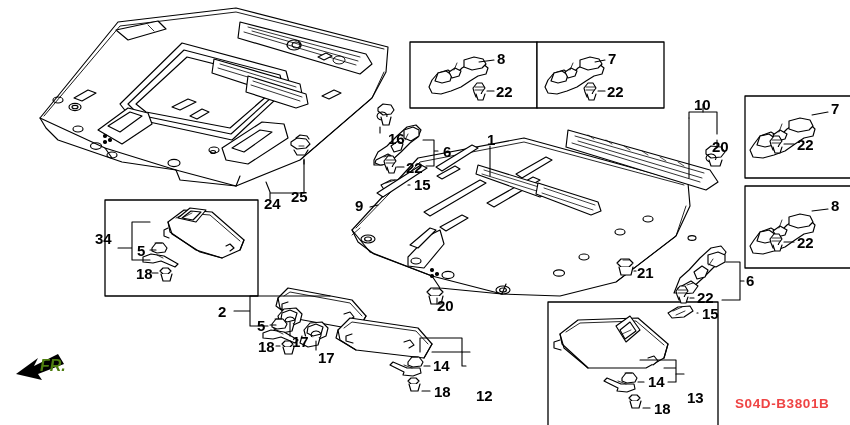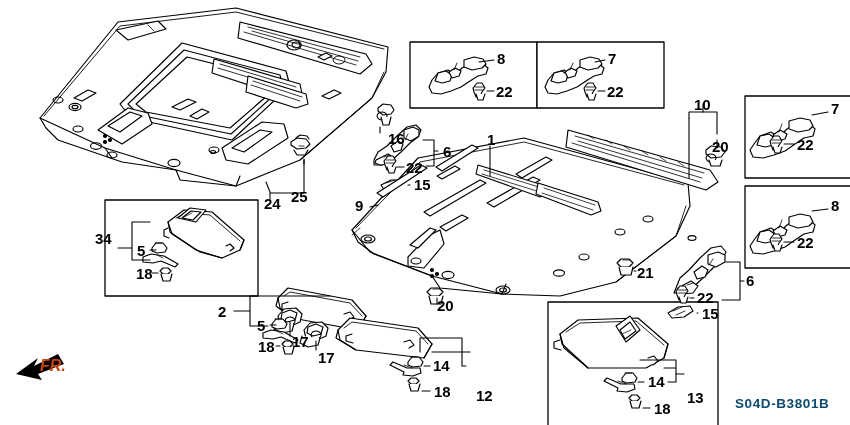--- a/index.html
+++ b/index.html
@@ -3,23 +3,23 @@
 <meta charset="utf-8">
 <style>
   html,body{margin:0;padding:0;background:#fff;}
   body{width:850px;height:425px;overflow:hidden;
        font-family:"Liberation Sans", sans-serif;color:#000;}
   #stage{position:relative;width:850px;height:425px;background:#fff;}
   #stage svg{position:absolute;left:0;top:0;}
   .lbl{position:absolute;font-family:"Liberation Sans",sans-serif;
        font-weight:bold;font-size:15px;color:#000;line-height:1;white-space:nowrap;}
   .partno{position:absolute;font-family:"Liberation Sans",sans-serif;
-       font-weight:bold;font-size:13.5px;letter-spacing:.6px;color:#0c4a6e;white-space:nowrap;}
+       font-weight:bold;font-size:13.5px;letter-spacing:.6px;color:#ef4444;white-space:nowrap;}
   .frlbl{position:absolute;font-family:"Liberation Sans",sans-serif;
-       font-weight:bold;font-style:italic;font-size:16px;color:#c2410c;white-space:nowrap;}
+       font-weight:bold;font-style:italic;font-size:16px;color:#4d7c0f;white-space:nowrap;}
 </style>
 </head>
 <body>
 
 <div id="stage">
 
 <svg width="850" height="425" viewBox="0 0 850 425">
   <defs>
     <g id="screwA">
       <path d="M0,0 l4,-5 l5,0 l3,5 l-3,4 l-2,5 l-4,0 l-2,-5 z" fill="#fff" stroke="#000" stroke-width="1.1"></path>

